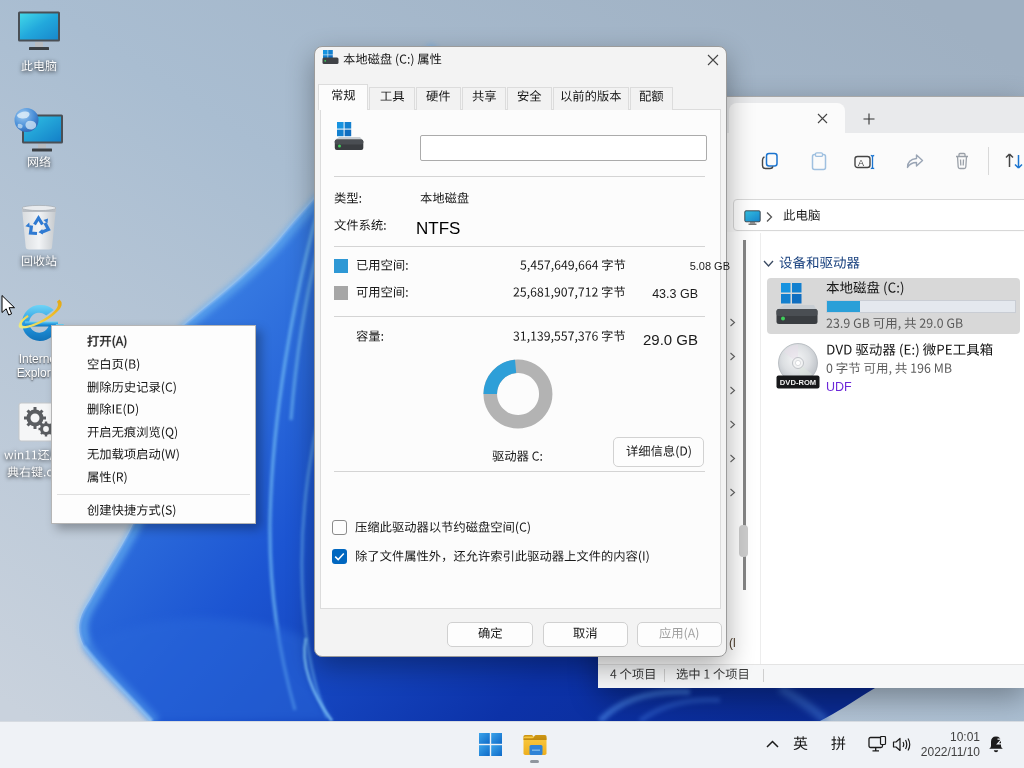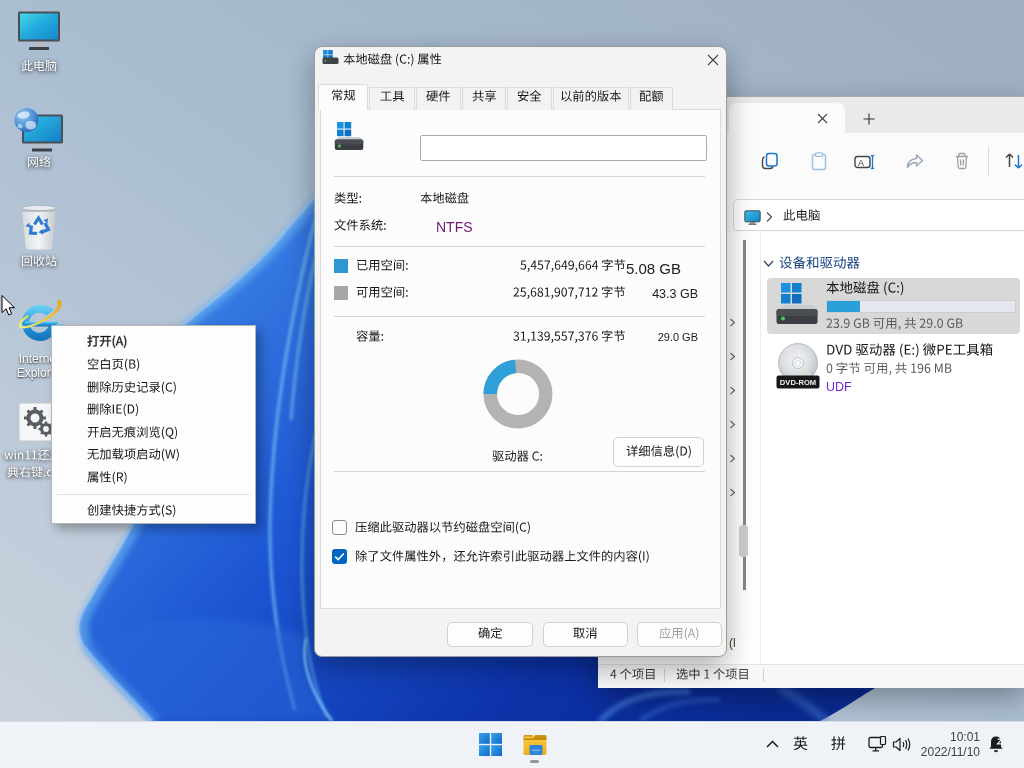--- a/index.html
+++ b/index.html
@@ -369,44 +369,44 @@
 <div class="abs" style="left:334px;top:471px;width:371px;height:1px;background:#d4d4d4"></div>
 <svg style="position:absolute;left:334.0px;top:191.9px;" width="28.0" height="14.3" viewBox="0 0 280 143">
     <path transform="translate(0 106)" d="M92 -101C89 -96 84 -88 79 -84L87 -81C91 -85 97 -92 101 -98ZM22 -97C27 -92 33 -85 35 -80L44 -84C41 -89 35 -96 30 -101ZM57 -103V-79H9V-71H49C39 -61 23 -52 7 -48C8 -46 11 -43 12 -40C29 -45 46 -55 57 -67V-47H66V-65C81 -57 100 -47 110 -41L114 -48C104 -54 87 -63 72 -71H115V-79H66V-103ZM57 -44C56 -39 56 -35 54 -31H8V-22H51C45 -10 33 -3 6 1C7 3 10 7 10 10C41 4 55 -6 61 -21C71 -4 88 6 113 10C114 7 116 3 118 1C96 -1 80 -9 71 -22H115V-31H64C65 -35 66 -39 67 -44Z M201 -96V-55H210V-96ZM224 -103V-48C224 -46 224 -46 222 -45C220 -45 214 -45 207 -46C208 -43 209 -39 210 -37C218 -37 224 -37 228 -39C232 -40 233 -42 233 -47V-103ZM171 -90V-73H155V-74V-90ZM131 -73V-65H146C145 -57 141 -48 130 -42C132 -41 135 -37 136 -35C149 -43 154 -54 155 -65H171V-38H179V-65H193V-73H179V-90H191V-98H135V-90H147V-74V-73ZM180 -41V-27H142V-19H180V-3H129V6H240V-3H190V-19H227V-27H190V-41Z M263 -48C268 -48 271 -51 271 -57C271 -62 268 -65 263 -65C259 -65 255 -62 255 -57C255 -51 259 -48 263 -48ZM263 2C268 2 271 -2 271 -7C271 -12 268 -15 263 -15C259 -15 255 -12 255 -7C255 -2 259 2 263 2Z" fill="#1b1b1b"></path>
   </svg>
 <svg style="position:absolute;left:420.0px;top:191.9px;" width="49.2" height="14.3" viewBox="0 0 492 143">
     <path transform="translate(0 106)" d="M57 -103V-77H8V-68H45C36 -47 21 -27 5 -17C7 -15 10 -12 11 -10C29 -22 45 -44 55 -68H57V-23H28V-13H57V10H66V-13H95V-23H66V-68H68C77 -44 93 -22 111 -10C113 -13 116 -16 119 -18C102 -28 86 -47 77 -68H115V-77H66V-103Z M176 -92V-58L162 -53L166 -44L176 -49V-10C176 4 180 7 194 7C197 7 221 7 224 7C237 7 240 2 242 -15C239 -16 235 -17 233 -19C232 -5 231 -1 224 -1C219 -1 198 -1 194 -1C186 -1 185 -3 185 -9V-52L201 -59V-18H210V-63L227 -70C227 -51 227 -37 226 -34C226 -31 224 -31 223 -31C221 -31 217 -31 214 -31C215 -29 216 -25 216 -23C220 -23 225 -23 228 -24C232 -25 234 -27 235 -32C236 -37 236 -55 236 -78L236 -80L230 -83L228 -81L226 -79L210 -73V-103H201V-69L185 -62V-92ZM127 -19 131 -10C142 -15 156 -21 169 -27L167 -35L153 -29V-65H167V-74H153V-102H144V-74H128V-65H144V-26C138 -23 132 -21 127 -19Z M251 -96V-89H265C262 -68 257 -48 249 -35C251 -33 253 -28 254 -26C256 -30 258 -33 260 -38V4H267V-6H286V-60H267C269 -69 271 -79 273 -89H288V-96ZM267 -52H279V-13H267ZM343 -103C341 -97 336 -88 333 -81H312L319 -84C317 -90 313 -97 309 -103L301 -100C305 -94 309 -86 311 -81H290V-73H364V-81H342C345 -87 349 -94 352 -100ZM289 5C292 3 295 3 317 -1C318 2 318 5 318 8L325 6C324 -2 321 -14 318 -23L311 -22C313 -17 314 -13 315 -8L299 -6C308 -19 318 -37 326 -54L318 -57C316 -52 314 -47 312 -43L299 -42C304 -49 308 -59 312 -68L304 -71C301 -60 295 -49 293 -46C292 -43 290 -40 288 -40C289 -38 291 -34 291 -32C293 -33 295 -34 308 -35C303 -24 298 -16 295 -13C292 -8 289 -4 287 -3C288 -1 289 3 289 5ZM327 4C329 3 333 2 356 -1C357 2 358 5 358 8L365 6C364 -2 360 -14 356 -23L349 -22C351 -18 353 -13 354 -8L336 -6C345 -20 354 -37 361 -55L353 -58C351 -53 349 -48 347 -43L334 -42C339 -49 343 -59 346 -68L338 -72C336 -61 330 -49 329 -46C327 -43 326 -41 324 -40C325 -38 326 -34 327 -32C328 -33 331 -34 344 -35C339 -25 335 -16 332 -13C329 -8 327 -4 324 -4C325 -1 327 3 327 4L327 4Z M417 -52C424 -49 432 -43 437 -39L441 -45C437 -49 428 -54 422 -58ZM426 -105C425 -102 424 -98 422 -94H395V-72L395 -68H375V-60H394C392 -52 388 -44 378 -38C380 -37 384 -34 385 -32C396 -39 401 -49 403 -60H460V-45C460 -44 460 -43 458 -43C456 -43 451 -43 445 -43C446 -41 447 -38 448 -35C456 -35 461 -35 465 -37C468 -38 469 -41 469 -45V-60H487V-68H469V-94H432L436 -103ZM418 -80C424 -76 432 -71 436 -68H404L404 -72V-86H460V-68H436L441 -73C437 -77 429 -82 422 -85ZM388 -32V-2H375V6H486V-2H473V-32ZM397 -2V-25H414V-2ZM422 -2V-25H438V-2ZM447 -2V-25H464V-2Z" fill="#1b1b1b"></path>
   </svg>
 <svg style="position:absolute;left:334.0px;top:218.9px;" width="52.6" height="14.3" viewBox="0 0 526 143">
     <path transform="translate(0 106)" d="M52 -101C56 -95 60 -87 61 -82L71 -85C70 -90 65 -98 62 -104ZM6 -82V-73H25C33 -54 42 -38 55 -25C41 -13 25 -5 4 1C6 3 9 7 10 10C31 3 48 -6 62 -18C76 -6 92 3 113 9C114 6 117 2 119 0C99 -4 83 -13 69 -25C81 -37 91 -53 98 -73H117V-82ZM62 -31C50 -43 41 -57 35 -73H87C81 -56 73 -42 62 -31Z M162 -42V-33H197V10H207V-33H240V-42H207V-69H235V-78H207V-102H197V-78H181C182 -84 184 -90 185 -95L176 -97C173 -81 168 -65 161 -55C163 -54 167 -52 169 -50C172 -55 175 -62 178 -69H197V-42ZM156 -103C149 -84 138 -66 127 -54C129 -52 131 -47 132 -45C136 -49 140 -54 144 -59V10H152V-73C157 -82 161 -91 165 -100Z M281 -28C275 -19 264 -10 255 -4C257 -2 261 1 263 2C272 -4 283 -14 290 -24ZM324 -23C334 -15 347 -4 353 3L361 -3C354 -10 342 -21 331 -28ZM328 -55C331 -52 334 -48 338 -45L284 -41C302 -50 321 -62 339 -75L332 -81C326 -76 319 -71 312 -67L282 -65C291 -72 300 -79 308 -88C324 -90 339 -92 351 -95L345 -102C325 -97 289 -94 259 -93C260 -91 261 -87 261 -85C272 -85 284 -86 295 -87C287 -78 278 -71 275 -69C271 -66 268 -64 266 -64C267 -62 268 -58 269 -56C271 -57 275 -57 300 -59C289 -52 280 -47 276 -45C269 -42 263 -39 259 -39C260 -36 261 -32 262 -30C265 -31 270 -32 304 -35V-2C304 -1 304 -1 301 0C300 0 293 0 285 -1C287 2 288 6 289 8C298 8 304 8 308 7C312 5 313 3 313 -2V-35L344 -38C347 -34 350 -30 353 -27L360 -31C355 -38 344 -50 335 -58Z M455 -43V-4C455 5 457 7 466 7C467 7 475 7 476 7C484 7 486 3 487 -14C484 -15 481 -16 479 -18C479 -3 478 -1 475 -1C474 -1 468 -1 467 -1C464 -1 464 -1 464 -4V-43ZM432 -43C431 -19 428 -6 408 2C410 4 413 7 414 9C436 0 440 -15 441 -43ZM374 -7 376 3C387 -1 402 -6 416 -10L414 -18C399 -14 384 -9 374 -7ZM442 -101C445 -96 448 -90 449 -85H419V-77H441C436 -69 427 -58 424 -55C422 -53 419 -52 417 -52C418 -50 419 -45 420 -43C423 -44 428 -45 473 -49C475 -46 477 -43 478 -40L486 -44C482 -52 474 -63 467 -72L460 -68C463 -64 466 -60 468 -56L434 -54C440 -60 447 -70 452 -77H486V-85H450L458 -88C457 -92 454 -99 451 -104ZM376 -52C378 -53 381 -54 396 -56C391 -48 386 -42 384 -39C380 -35 377 -32 374 -31C375 -29 377 -24 377 -22C380 -24 384 -25 414 -32C414 -34 414 -38 414 -40L391 -36C400 -46 410 -60 417 -73L409 -78C407 -73 404 -69 401 -64L386 -63C394 -73 401 -87 407 -100L398 -104C392 -89 383 -73 380 -69C378 -65 375 -62 373 -62C374 -59 376 -54 376 -52Z M509 -48C514 -48 517 -51 517 -57C517 -62 514 -65 509 -65C505 -65 501 -62 501 -57C501 -51 505 -48 509 -48ZM509 2C514 2 517 -2 517 -7C517 -12 514 -15 509 -15C505 -15 501 -12 501 -7C501 -2 505 2 509 2Z" fill="#1b1b1b"></path>
   </svg>
-<div class="abs" style="left:436px;top:219px;font-size:14px;color:#701a75">NTFS</div>
+<div class="abs" style="left:416px;top:219px;font-size:17px;color:#000000">NTFS</div>
 <div class="abs" style="left:334px;top:259px;width:14px;height:14px;background:#2e98d5"></div>
 <svg style="position:absolute;left:356.0px;top:258.9px;" width="52.6" height="14.3" viewBox="0 0 526 143">
     <path transform="translate(0 106)" d="M11 -96V-86H92V-54H27V-74H18V-13C18 3 24 6 44 6C49 6 85 6 90 6C111 6 115 0 117 -23C114 -23 110 -25 108 -27C106 -7 104 -3 91 -3C82 -3 50 -3 44 -3C30 -3 27 -5 27 -12V-45H92V-39H101V-96Z M142 -95V-50C142 -33 141 -11 127 4C129 6 133 9 134 10C144 0 148 -14 150 -28H180V9H190V-28H223V-3C223 0 222 0 220 0C217 0 209 1 200 0C202 3 203 7 204 9C215 9 222 9 226 8C231 6 232 3 232 -3V-95ZM151 -86H180V-66H151ZM223 -86V-66H190V-86ZM151 -57H180V-37H150C151 -41 151 -46 151 -50ZM223 -57V-37H190V-57Z M315 -66C328 -60 345 -50 353 -44L359 -51C350 -57 333 -66 321 -72ZM293 -73C284 -64 271 -56 256 -51L262 -43C276 -49 290 -58 300 -67ZM255 -3V6H360V-3H312V-34H347V-42H268V-34H302V-3ZM298 -101C300 -97 302 -92 304 -88H255V-61H264V-80H350V-64H360V-88H315C314 -93 310 -99 308 -104Z M380 -76V10H390V-76ZM382 -97C388 -92 394 -84 397 -79L405 -84C402 -89 395 -97 389 -102ZM416 -36H445V-20H416ZM416 -60H445V-44H416ZM407 -68V-12H454V-68ZM412 -96V-88H472V-1C472 0 471 1 470 1C468 1 463 1 458 1C459 3 460 7 461 9C468 9 474 9 477 8C480 6 481 4 481 -1V-96Z M509 -48C514 -48 517 -51 517 -57C517 -62 514 -65 509 -65C505 -65 501 -62 501 -57C501 -51 505 -48 509 -48ZM509 2C514 2 517 -2 517 -7C517 -12 514 -15 509 -15C505 -15 501 -12 501 -7C501 -2 505 2 509 2Z" fill="#1b1b1b"></path>
   </svg>
 <svg style="position:absolute;left:520.1px;top:258.9px;" width="105.9" height="14.3" viewBox="0 0 1059 143">
     <path transform="translate(0 106)" d="M32 2C47 2 62 -10 62 -29C62 -49 49 -58 35 -58C29 -58 25 -57 21 -54L23 -81H57V-90H14L11 -48L17 -44C22 -48 26 -50 32 -50C43 -50 50 -42 50 -29C50 -16 42 -8 31 -8C21 -8 14 -13 9 -18L3 -10C9 -4 18 2 32 2Z M77 23C89 19 95 9 95 -2C95 -11 92 -15 86 -15C81 -15 77 -13 77 -8C77 -3 81 0 86 0L87 0C87 8 82 13 75 17Z M144 0H155V-25H167V-34H155V-90H142L105 -32V-25H144ZM144 -34H117L137 -65C140 -69 142 -74 144 -78H145C145 -73 144 -66 144 -62Z M203 2C218 2 232 -10 232 -29C232 -49 220 -58 205 -58C200 -58 196 -57 192 -54L194 -81H228V-90H184L181 -48L187 -44C192 -48 196 -50 202 -50C214 -50 221 -42 221 -29C221 -16 213 -8 202 -8C191 -8 185 -13 180 -18L174 -10C180 -4 189 2 203 2Z M263 0H275C277 -35 280 -56 301 -83V-90H245V-81H289C271 -56 265 -34 263 0Z M316 23C328 19 334 9 334 -2C334 -11 331 -15 325 -15C320 -15 316 -13 316 -8C316 -3 320 0 325 0L326 0C326 8 321 13 314 17Z M378 2C392 2 404 -10 404 -28C404 -47 395 -56 379 -56C372 -56 364 -52 359 -45C359 -73 370 -83 382 -83C388 -83 393 -80 396 -76L403 -83C398 -88 391 -92 382 -92C364 -92 348 -78 348 -43C348 -13 361 2 378 2ZM359 -36C365 -45 372 -48 377 -48C388 -48 394 -40 394 -28C394 -15 387 -7 378 -7C367 -7 360 -17 359 -36Z M452 0H462V-25H474V-34H462V-90H450L412 -32V-25H452ZM452 -34H424L444 -65C447 -69 449 -74 452 -78H452C452 -73 452 -66 452 -62Z M507 2C524 2 540 -12 540 -49C540 -78 527 -92 509 -92C495 -92 483 -80 483 -62C483 -44 493 -34 508 -34C516 -34 523 -38 529 -45C528 -17 518 -8 507 -8C501 -8 495 -10 491 -15L485 -8C490 -2 497 2 507 2ZM529 -55C523 -46 516 -43 510 -43C499 -43 494 -50 494 -62C494 -75 501 -83 509 -83C521 -83 528 -73 529 -55Z M555 23C567 19 573 9 573 -2C573 -11 570 -15 564 -15C559 -15 555 -13 555 -8C555 -3 559 0 564 0L565 0C565 8 560 13 553 17Z M617 2C631 2 643 -10 643 -28C643 -47 634 -56 618 -56C611 -56 603 -52 598 -45C598 -73 609 -83 621 -83C627 -83 632 -80 635 -76L642 -83C637 -88 630 -92 621 -92C603 -92 587 -78 587 -43C587 -13 600 2 617 2ZM598 -36C604 -45 611 -48 616 -48C627 -48 633 -40 633 -28C633 -15 626 -7 617 -7C606 -7 599 -17 598 -36Z M686 2C700 2 712 -10 712 -28C712 -47 702 -56 687 -56C680 -56 672 -52 666 -45C667 -73 677 -83 689 -83C695 -83 700 -80 704 -76L710 -83C705 -88 698 -92 689 -92C671 -92 656 -78 656 -43C656 -13 669 2 686 2ZM666 -36C672 -45 679 -48 685 -48C696 -48 701 -40 701 -28C701 -15 694 -7 686 -7C674 -7 668 -17 666 -36Z M759 0H769V-25H781V-34H769V-90H757L719 -32V-25H759ZM759 -34H731L752 -65C754 -69 757 -74 759 -78H759C759 -73 759 -66 759 -62Z M869 -45V-37H821V-28H869V-2C869 0 869 1 867 1C864 1 856 1 848 0C850 3 851 7 852 10C862 10 869 10 873 8C878 7 879 4 879 -1V-28H927V-37H879V-41C890 -47 901 -56 909 -63L902 -68L900 -68H841V-59H891C885 -54 877 -48 869 -45ZM865 -101C867 -98 870 -94 871 -91H823V-65H832V-82H916V-65H926V-91H882C880 -95 877 -100 874 -104Z M948 -60V-51H980V10H990V-51H1031V-19C1031 -17 1030 -17 1028 -16C1025 -16 1017 -16 1008 -17C1009 -14 1010 -10 1011 -7C1022 -7 1030 -7 1035 -8C1039 -10 1040 -13 1040 -19V-60ZM1014 -103V-89H981V-103H971V-89H943V-81H971V-66H981V-81H1014V-66H1023V-81H1052V-89H1023V-103Z" fill="#1b1b1b"></path>
   </svg>
-<div class="abs" style="left:626px;top:259.5px;width:72px;text-align:left;font-size:15px;color:#1b1b1b">5.08 GB</div>
+<div class="abs" style="left:658px;top:259.5px;width:72px;text-align:right;font-size:11px;color:#1b1b1b">5.08 GB</div>
 <div class="abs" style="left:334px;top:286px;width:14px;height:14px;background:#a6a6a6"></div>
 <svg style="position:absolute;left:356.0px;top:285.9px;" width="52.6" height="14.3" viewBox="0 0 526 143">
     <path transform="translate(0 106)" d="M7 -95V-85H92V-4C92 -1 91 0 88 0C85 0 75 0 65 0C67 2 69 7 69 10C81 10 90 10 95 8C100 6 101 3 101 -3V-85H117V-95ZM28 -58H61V-30H28ZM19 -67V-11H28V-21H70V-67Z M142 -95V-50C142 -33 141 -11 127 4C129 6 133 9 134 10C144 0 148 -14 150 -28H180V9H190V-28H223V-3C223 0 222 0 220 0C217 0 209 1 200 0C202 3 203 7 204 9C215 9 222 9 226 8C231 6 232 3 232 -3V-95ZM151 -86H180V-66H151ZM223 -86V-66H190V-86ZM151 -57H180V-37H150C151 -41 151 -46 151 -50ZM223 -57V-37H190V-57Z M315 -66C328 -60 345 -50 353 -44L359 -51C350 -57 333 -66 321 -72ZM293 -73C284 -64 271 -56 256 -51L262 -43C276 -49 290 -58 300 -67ZM255 -3V6H360V-3H312V-34H347V-42H268V-34H302V-3ZM298 -101C300 -97 302 -92 304 -88H255V-61H264V-80H350V-64H360V-88H315C314 -93 310 -99 308 -104Z M380 -76V10H390V-76ZM382 -97C388 -92 394 -84 397 -79L405 -84C402 -89 395 -97 389 -102ZM416 -36H445V-20H416ZM416 -60H445V-44H416ZM407 -68V-12H454V-68ZM412 -96V-88H472V-1C472 0 471 1 470 1C468 1 463 1 458 1C459 3 460 7 461 9C468 9 474 9 477 8C480 6 481 4 481 -1V-96Z M509 -48C514 -48 517 -51 517 -57C517 -62 514 -65 509 -65C505 -65 501 -62 501 -57C501 -51 505 -48 509 -48ZM509 2C514 2 517 -2 517 -7C517 -12 514 -15 509 -15C505 -15 501 -12 501 -7C501 -2 505 2 509 2Z" fill="#1b1b1b"></path>
   </svg>
 <svg style="position:absolute;left:513.3px;top:285.9px;" width="112.7" height="14.3" viewBox="0 0 1127 143">
     <path transform="translate(0 106)" d="M5 0H62V-10H37C33 -10 27 -9 22 -9C44 -29 58 -47 58 -65C58 -81 48 -92 31 -92C20 -92 12 -87 5 -79L11 -72C16 -78 23 -83 30 -83C41 -83 47 -75 47 -65C47 -49 34 -31 5 -7Z M100 2C116 2 130 -10 130 -29C130 -49 118 -58 103 -58C97 -58 93 -57 89 -54L92 -81H126V-90H82L79 -48L85 -44C90 -48 94 -50 100 -50C111 -50 119 -42 119 -29C119 -16 110 -8 99 -8C89 -8 82 -13 77 -18L72 -10C78 -4 86 2 100 2Z M146 23C157 19 164 9 164 -2C164 -11 160 -15 154 -15C150 -15 146 -13 146 -8C146 -3 150 0 154 0L155 0C155 8 151 13 143 17Z M208 2C222 2 234 -10 234 -28C234 -47 224 -56 209 -56C202 -56 194 -52 188 -45C189 -73 199 -83 211 -83C217 -83 222 -80 226 -76L232 -83C227 -88 220 -92 211 -92C193 -92 178 -78 178 -43C178 -13 191 2 208 2ZM188 -36C194 -45 201 -48 207 -48C218 -48 223 -40 223 -28C223 -15 216 -7 208 -7C196 -7 190 -17 188 -36Z M273 2C290 2 302 -9 302 -22C302 -34 294 -41 286 -45V-46C292 -50 298 -58 298 -68C298 -82 289 -92 274 -92C260 -92 249 -82 249 -69C249 -59 255 -52 261 -48V-47C253 -43 245 -34 245 -22C245 -8 257 2 273 2ZM280 -49C269 -53 259 -58 259 -69C259 -77 265 -83 274 -83C283 -83 289 -76 289 -67C289 -61 286 -54 280 -49ZM274 -7C263 -7 255 -14 255 -23C255 -32 260 -39 267 -44C280 -39 291 -34 291 -22C291 -13 284 -7 274 -7Z M318 0H368V-9H349V-90H341C336 -87 330 -85 322 -84V-77H338V-9H318Z M385 23C396 19 403 9 403 -2C403 -11 399 -15 393 -15C389 -15 385 -13 385 -8C385 -3 389 0 393 0L394 0C394 8 390 13 382 17Z M439 2C455 2 471 -12 471 -49C471 -78 458 -92 441 -92C427 -92 415 -80 415 -62C415 -44 425 -34 440 -34C447 -34 455 -38 461 -45C460 -17 450 -8 438 -8C432 -8 427 -10 423 -15L417 -8C422 -2 429 2 439 2ZM461 -55C455 -46 448 -43 442 -43C431 -43 426 -50 426 -62C426 -75 432 -83 441 -83C453 -83 459 -73 461 -55Z M512 2C529 2 540 -14 540 -45C540 -77 529 -92 512 -92C495 -92 484 -77 484 -45C484 -14 495 2 512 2ZM512 -8C502 -8 495 -19 495 -45C495 -72 502 -83 512 -83C522 -83 529 -72 529 -45C529 -19 522 -8 512 -8Z M571 0H582C584 -35 588 -56 609 -83V-90H552V-81H596C578 -56 572 -34 571 0Z M624 23C635 19 642 9 642 -2C642 -11 638 -15 632 -15C628 -15 624 -13 624 -8C624 -3 628 0 632 0L633 0C633 8 629 13 621 17Z M673 0H685C686 -35 690 -56 711 -83V-90H655V-81H699C681 -56 675 -34 673 0Z M728 0H777V-9H759V-90H751C746 -87 740 -85 732 -84V-77H748V-9H728Z M791 0H847V-10H822C818 -10 812 -9 808 -9C829 -29 843 -47 843 -65C843 -81 833 -92 817 -92C805 -92 797 -87 790 -79L797 -72C802 -78 808 -83 815 -83C827 -83 832 -75 832 -65C832 -49 819 -31 791 -7Z M938 -45V-37H890V-28H938V-2C938 0 937 1 935 1C933 1 925 1 916 0C918 3 920 7 920 10C931 10 937 10 942 8C946 7 947 4 947 -1V-28H995V-37H947V-41C958 -47 969 -56 977 -63L971 -68L969 -68H910V-59H959C953 -54 945 -48 938 -45ZM933 -101C936 -98 938 -94 939 -91H891V-65H900V-82H985V-65H994V-91H950C949 -95 945 -100 942 -104Z M1016 -60V-51H1048V10H1058V-51H1099V-19C1099 -17 1098 -17 1096 -16C1093 -16 1085 -16 1076 -17C1077 -14 1079 -10 1079 -7C1091 -7 1098 -7 1103 -8C1107 -10 1108 -13 1108 -19V-60ZM1082 -103V-89H1049V-103H1040V-89H1011V-81H1040V-66H1049V-81H1082V-66H1092V-81H1120V-89H1092V-103Z" fill="#1b1b1b"></path>
   </svg>
 <div class="abs" style="left:626px;top:286.5px;width:72px;text-align:right;font-size:12.5px;color:#1b1b1b">43.3 GB</div>
 <svg style="position:absolute;left:356.0px;top:329.9px;" width="28.0" height="14.3" viewBox="0 0 280 143">
     <path transform="translate(0 106)" d="M41 -78C34 -69 22 -60 11 -54C13 -53 16 -49 17 -47C29 -54 41 -64 49 -75ZM72 -72C84 -65 97 -55 104 -48L111 -54C104 -61 90 -71 78 -78ZM61 -67C49 -49 27 -33 5 -25C7 -23 9 -20 11 -17C16 -20 22 -22 27 -25V10H36V6H87V9H96V-27C101 -24 107 -21 112 -19C113 -22 116 -25 118 -27C98 -35 81 -44 67 -60L69 -63ZM36 -2V-23H87V-2ZM37 -31C46 -38 55 -45 62 -54C70 -45 79 -37 88 -31ZM53 -102C55 -99 57 -95 58 -92H10V-70H19V-84H103V-70H113V-92H69C68 -96 65 -100 63 -104Z M154 -82H215V-75H154ZM154 -94H215V-87H154ZM145 -99V-69H224V-99ZM129 -64V-57H240V-64ZM151 -34H180V-26H151ZM189 -34H219V-26H189ZM151 -46H180V-39H151ZM189 -46H219V-39H189ZM129 0V7H240V0H189V-8H230V-14H189V-21H228V-52H143V-21H180V-14H139V-8H180V0Z M263 -48C268 -48 271 -51 271 -57C271 -62 268 -65 263 -65C259 -65 255 -62 255 -57C255 -51 259 -48 263 -48ZM263 2C268 2 271 -2 271 -7C271 -12 268 -15 263 -15C259 -15 255 -12 255 -7C255 -2 259 2 263 2Z" fill="#1b1b1b"></path>
   </svg>
 <svg style="position:absolute;left:513.3px;top:329.9px;" width="112.7" height="14.3" viewBox="0 0 1127 143">
     <path transform="translate(0 106)" d="M32 2C48 2 61 -8 61 -24C61 -37 53 -44 42 -47V-48C52 -51 58 -58 58 -69C58 -84 47 -92 32 -92C22 -92 14 -87 7 -81L13 -74C18 -79 24 -83 32 -83C41 -83 47 -77 47 -68C47 -59 41 -51 22 -51V-43C43 -43 50 -35 50 -24C50 -14 42 -8 32 -8C21 -8 15 -13 9 -18L4 -11C9 -4 18 2 32 2Z M79 0H129V-9H110V-90H102C97 -87 91 -85 83 -84V-77H99V-9H79Z M146 23C157 19 164 9 164 -2C164 -11 160 -15 154 -15C150 -15 146 -13 146 -8C146 -3 150 0 154 0L155 0C155 8 151 13 143 17Z M182 0H231V-9H213V-90H204C199 -87 194 -85 186 -84V-77H202V-9H182Z M271 2C287 2 300 -8 300 -24C300 -37 292 -44 281 -47V-48C291 -51 297 -58 297 -69C297 -84 286 -92 271 -92C261 -92 253 -87 246 -81L252 -74C257 -79 263 -83 271 -83C280 -83 286 -77 286 -68C286 -59 280 -51 261 -51V-43C282 -43 289 -35 289 -24C289 -14 281 -8 271 -8C260 -8 254 -13 248 -18L243 -11C248 -4 257 2 271 2Z M336 2C353 2 369 -12 369 -49C369 -78 356 -92 338 -92C324 -92 313 -80 313 -62C313 -44 323 -34 338 -34C345 -34 353 -38 358 -45C357 -17 347 -8 336 -8C330 -8 324 -10 321 -15L314 -8C319 -2 326 2 336 2ZM358 -55C352 -46 345 -43 339 -43C329 -43 323 -50 323 -62C323 -75 330 -83 339 -83C350 -83 357 -73 358 -55Z M385 23C396 19 403 9 403 -2C403 -11 399 -15 393 -15C389 -15 385 -13 385 -8C385 -3 389 0 393 0L394 0C394 8 390 13 382 17Z M442 2C457 2 471 -10 471 -29C471 -49 459 -58 444 -58C439 -58 435 -57 431 -54L433 -81H467V-90H423L420 -48L426 -44C431 -48 435 -50 441 -50C453 -50 460 -42 460 -29C460 -16 452 -8 441 -8C430 -8 424 -13 419 -18L413 -10C419 -4 428 2 442 2Z M510 2C525 2 540 -10 540 -29C540 -49 527 -58 513 -58C507 -58 503 -57 499 -54L501 -81H535V-90H492L489 -48L495 -44C500 -48 504 -50 510 -50C521 -50 528 -42 528 -29C528 -16 520 -8 509 -8C499 -8 492 -13 487 -18L481 -10C487 -4 496 2 510 2Z M571 0H582C584 -35 588 -56 609 -83V-90H552V-81H596C578 -56 572 -34 571 0Z M624 23C635 19 642 9 642 -2C642 -11 638 -15 632 -15C628 -15 624 -13 624 -8C624 -3 628 0 632 0L633 0C633 8 629 13 621 17Z M681 2C697 2 710 -8 710 -24C710 -37 702 -44 691 -47V-48C701 -51 707 -58 707 -69C707 -84 696 -92 681 -92C670 -92 662 -87 656 -81L662 -74C667 -79 673 -83 680 -83C690 -83 696 -77 696 -68C696 -59 689 -51 671 -51V-43C692 -43 699 -35 699 -24C699 -14 691 -8 680 -8C670 -8 663 -13 658 -18L652 -11C658 -4 667 2 681 2Z M741 0H753C754 -35 758 -56 779 -83V-90H723V-81H767C749 -56 743 -34 741 0Z M822 2C836 2 848 -10 848 -28C848 -47 838 -56 823 -56C816 -56 808 -52 803 -45C803 -73 813 -83 826 -83C831 -83 837 -80 840 -76L847 -83C842 -88 835 -92 825 -92C808 -92 792 -78 792 -43C792 -13 805 2 822 2ZM803 -36C809 -45 816 -48 821 -48C832 -48 838 -40 838 -28C838 -15 831 -7 822 -7C811 -7 804 -17 803 -36Z M938 -45V-37H890V-28H938V-2C938 0 937 1 935 1C933 1 925 1 916 0C918 3 920 7 920 10C931 10 937 10 942 8C946 7 947 4 947 -1V-28H995V-37H947V-41C958 -47 969 -56 977 -63L971 -68L969 -68H910V-59H959C953 -54 945 -48 938 -45ZM933 -101C936 -98 938 -94 939 -91H891V-65H900V-82H985V-65H994V-91H950C949 -95 945 -100 942 -104Z M1016 -60V-51H1048V10H1058V-51H1099V-19C1099 -17 1098 -17 1096 -16C1093 -16 1085 -16 1076 -17C1077 -14 1079 -10 1079 -7C1091 -7 1098 -7 1103 -8C1107 -10 1108 -13 1108 -19V-60ZM1082 -103V-89H1049V-103H1040V-89H1011V-81H1040V-66H1049V-81H1082V-66H1092V-81H1120V-89H1092V-103Z" fill="#1b1b1b"></path>
   </svg>
-<div class="abs" style="left:626px;top:330.5px;width:72px;text-align:right;font-size:11px;color:#1b1b1b">29.0 GB</div>
+<div class="abs" style="left:626px;top:330.5px;width:72px;text-align:right;font-size:15px;color:#1b1b1b">29.0 GB</div>
 <svg class="abs" style="left:483px;top:359px" width="70" height="70" viewBox="0 0 70 70">
 <path d="M35,0.5 A34.5,34.5 0 1 1 34.9,0.5 Z M35,14 A21,21 0 1 0 35.1,14 Z" fill="#b3b3b3" fill-rule="evenodd"></path>
 <path d="M32,0.63 A34.5,34.5 0 0 0 0.5,35 L14,35 A21,21 0 0 1 33.2,14.08 Z" fill="#2e9fd8"></path>
 </svg>
 <svg style="position:absolute;left:491.5px;top:449.9px;" width="50.9" height="14.3" viewBox="0 0 509 143">
     <path transform="translate(0 106)" d="M4 -18 6 -11C15 -13 26 -16 37 -19L36 -26C24 -23 12 -20 4 -18ZM115 -96H56V5H118V-4H65V-88H115ZM13 -81C12 -67 10 -49 9 -38H42C40 -13 38 -3 36 0C35 1 34 1 31 1C29 1 24 1 18 0C19 3 20 6 20 8C26 9 32 9 35 8C38 8 41 7 43 5C47 1 48 -11 50 -42C51 -43 51 -46 51 -46L42 -46H41C43 -59 45 -81 46 -98L38 -98H8V-90H37C36 -75 34 -57 33 -46H18C19 -56 20 -69 21 -80ZM102 -80C100 -72 96 -63 92 -55C87 -63 81 -70 76 -77L69 -73C75 -65 82 -56 88 -46C82 -34 75 -24 68 -15C70 -14 73 -11 75 -10C81 -17 88 -27 94 -38C100 -28 105 -19 108 -12L115 -18C111 -26 105 -36 98 -47C103 -57 107 -68 111 -78Z M134 -93V-85H182V-93ZM203 -101C203 -92 203 -84 203 -75H185V-66H203C201 -38 196 -12 179 3C182 4 185 8 187 10C205 -8 210 -36 212 -66H230C229 -22 227 -6 224 -2C223 -1 221 0 219 0C216 0 210 0 203 -1C205 1 206 5 206 8C212 8 219 8 223 8C227 8 229 7 232 3C236 -2 238 -20 239 -70C239 -72 239 -75 239 -75H212C212 -84 212 -92 212 -101ZM134 -5 134 -6V-5C137 -7 141 -8 176 -16L178 -8L186 -11C184 -19 178 -34 173 -45L166 -43C168 -37 171 -30 173 -24L144 -18C148 -29 153 -43 156 -55H184V-64H130V-55H147C144 -41 138 -27 137 -23C135 -18 133 -15 131 -14C132 -12 133 -7 134 -5Z M270 -90H291V-72H270ZM323 -90H345V-72H323ZM322 -60C327 -58 333 -54 337 -52H302C304 -56 307 -60 309 -64L300 -65V-98H262V-64H299C297 -60 294 -56 291 -52H252V-43H283C274 -36 263 -29 250 -24C252 -23 254 -19 255 -17L262 -20V10H270V6H291V9H300V-28H276C284 -33 290 -38 295 -43H318C323 -38 330 -32 337 -28H314V10H323V6H345V9H354V-20L360 -18C361 -20 363 -24 366 -26C352 -29 338 -35 329 -43H363V-52H341L345 -55C340 -58 333 -62 326 -64ZM314 -98V-64H354V-98ZM270 -2V-20H291V-2ZM323 -2V-20H345V-2Z M443 2C455 2 463 -3 471 -11L464 -19C459 -12 452 -8 443 -8C426 -8 415 -23 415 -45C415 -68 427 -82 444 -82C452 -82 457 -78 462 -73L468 -81C463 -86 455 -92 444 -92C421 -92 404 -74 404 -45C404 -16 420 2 443 2Z M492 -48C497 -48 500 -51 500 -57C500 -62 497 -65 492 -65C488 -65 484 -62 484 -57C484 -51 488 -48 492 -48ZM492 2C497 2 500 -2 500 -7C500 -12 497 -15 492 -15C488 -15 484 -12 484 -7C484 -2 488 2 492 2Z" fill="#1b1b1b"></path>
   </svg>
 <div class="abs" style="left:613px;top:437px;width:91px;height:30px;background:#fdfdfd;border:1px solid #d2d2d2;border-radius:5px;box-sizing:border-box"></div>
 <svg style="position:absolute;left:625.5px;top:444.9px;" width="66.0" height="14.3" viewBox="0 0 660 143">
     <path transform="translate(0 106)" d="M13 -94C20 -89 28 -81 32 -76L38 -82C34 -87 26 -95 19 -100ZM56 -100C60 -93 65 -85 66 -80L75 -83C73 -89 68 -97 64 -103ZM23 7V7C25 5 28 2 48 -14C47 -15 46 -19 45 -21L33 -12V-65H5V-56H24V-11C24 -5 20 -1 18 1C20 2 22 5 23 7ZM102 -104C99 -96 94 -87 90 -80H49V-71H77V-54H53V-46H77V-28H46V-20H77V10H87V-20H117V-28H87V-46H111V-54H87V-71H115V-80H100C104 -86 108 -94 111 -100Z M128 -7 129 3C141 0 158 -3 173 -6L173 -15C156 -11 139 -8 128 -7ZM130 -52C132 -53 135 -54 153 -56C146 -48 141 -41 138 -39C134 -35 131 -32 128 -31C129 -29 130 -24 131 -23C134 -24 138 -25 173 -31C173 -33 173 -36 173 -39L145 -35C155 -45 166 -58 175 -71L167 -76C165 -72 162 -68 159 -64L140 -62C148 -73 156 -87 163 -100L154 -104C148 -89 138 -73 135 -69C132 -65 129 -62 127 -61C128 -59 130 -54 130 -52ZM203 -9H185V-43H203ZM211 -9V-43H229V-9ZM176 -97V8H185V0H229V7H237V-97ZM203 -52H185V-88H203ZM211 -52V-88H229V-52Z M293 -65V-58H353V-65ZM293 -48V-40H353V-48ZM284 -83V-75H362V-83ZM313 -100C316 -95 320 -88 321 -84L330 -87C328 -92 324 -98 321 -103ZM291 -30V10H299V5H346V9H354V-30ZM299 -3V-22H346V-3ZM277 -103C271 -84 261 -66 250 -54C252 -52 254 -47 255 -45C259 -50 263 -55 267 -61V10H275V-76C279 -84 283 -92 286 -100Z M402 -68H459V-58H402ZM402 -51H459V-41H402ZM402 -85H459V-75H402ZM401 -25V-5C401 5 405 8 419 8C422 8 445 8 448 8C460 8 463 4 464 -12C461 -12 457 -14 455 -15C455 -3 454 -1 447 -1C442 -1 423 -1 420 -1C412 -1 410 -1 410 -5V-25ZM463 -24C469 -16 474 -5 477 1L485 -2C483 -9 477 -20 471 -27ZM387 -25C384 -17 379 -7 375 0L383 4C388 -3 392 -14 395 -22ZM421 -30C427 -24 434 -15 437 -10L445 -15C441 -20 434 -28 428 -33H468V-92H431C433 -95 435 -99 437 -103L426 -105C425 -101 423 -96 422 -92H393V-33H427Z M521 24 528 21C518 4 513 -17 513 -38C513 -59 518 -80 528 -97L521 -101C510 -82 503 -62 503 -38C503 -14 510 6 521 24Z M546 0H569C596 0 611 -17 611 -45C611 -74 596 -90 569 -90H546ZM557 -9V-81H568C589 -81 599 -68 599 -45C599 -23 589 -9 568 -9Z M630 24C642 6 648 -14 648 -38C648 -62 642 -82 630 -101L623 -97C634 -80 639 -59 639 -38C639 -17 634 4 623 21Z" fill="#1b1b1b"></path>

